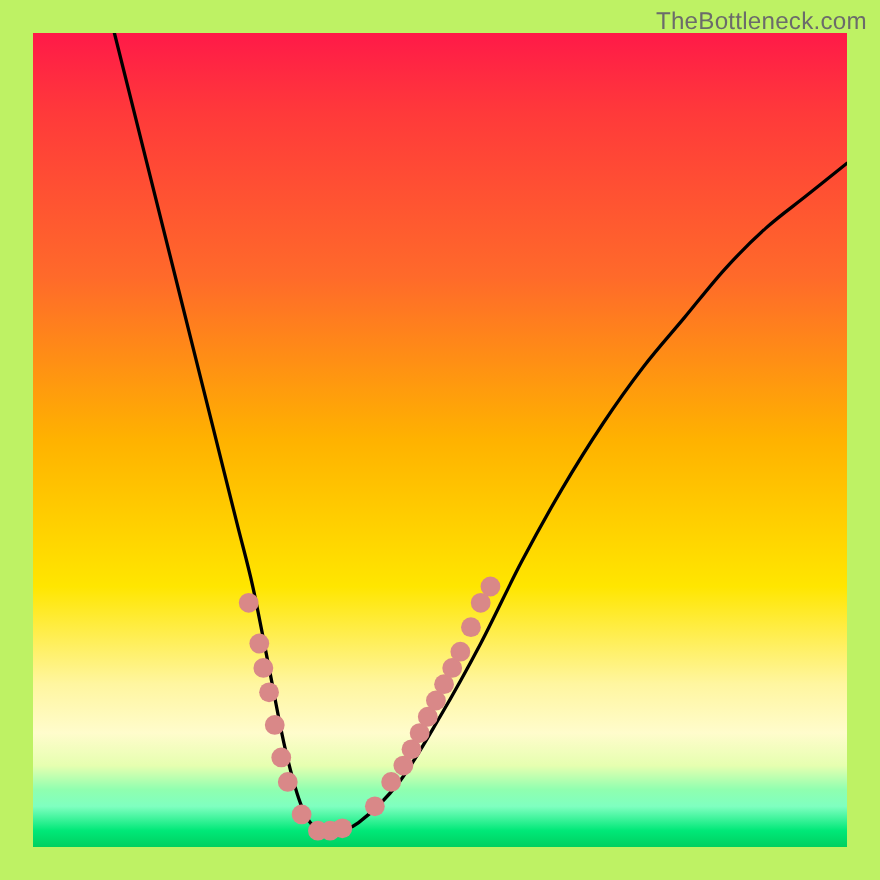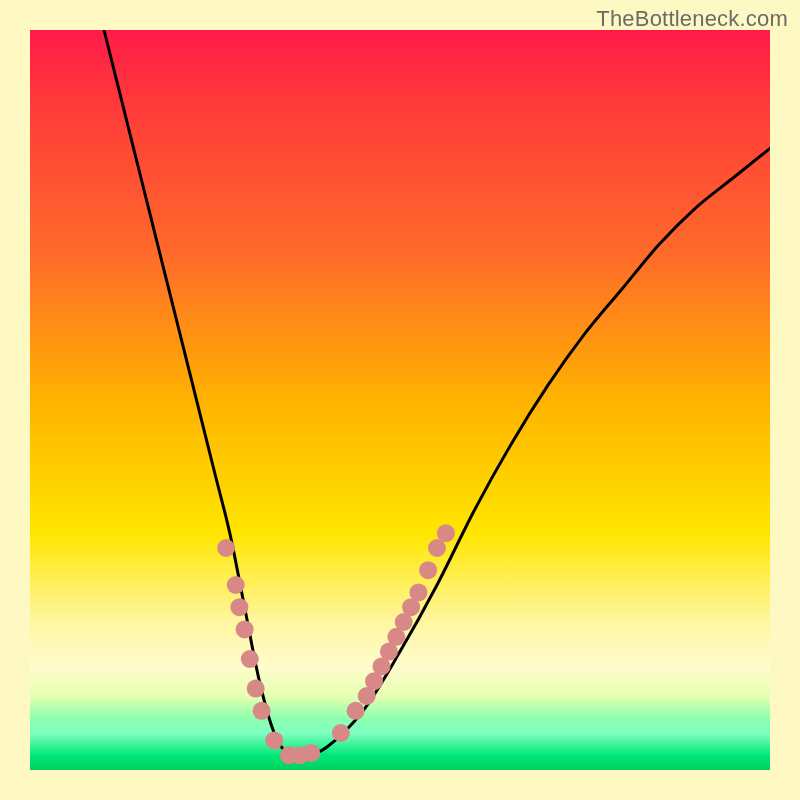--- a/index.html
+++ b/index.html
@@ -7,21 +7,21 @@
     padding: 0;
     width: 800px;
     height: 800px;
     background: #000;
     font-family: Arial, Helvetica, sans-serif;
     overflow: hidden;
   }
   .frame {
     position: absolute;
     inset: 0;
-    background: #fef9c3;
+    background: #bef264;
   }
   .plot-area {
     position: absolute;
     left: 30px;
     top: 30px;
     width: 740px;
     height: 740px;
     
     background: linear-gradient(
       to bottom,

